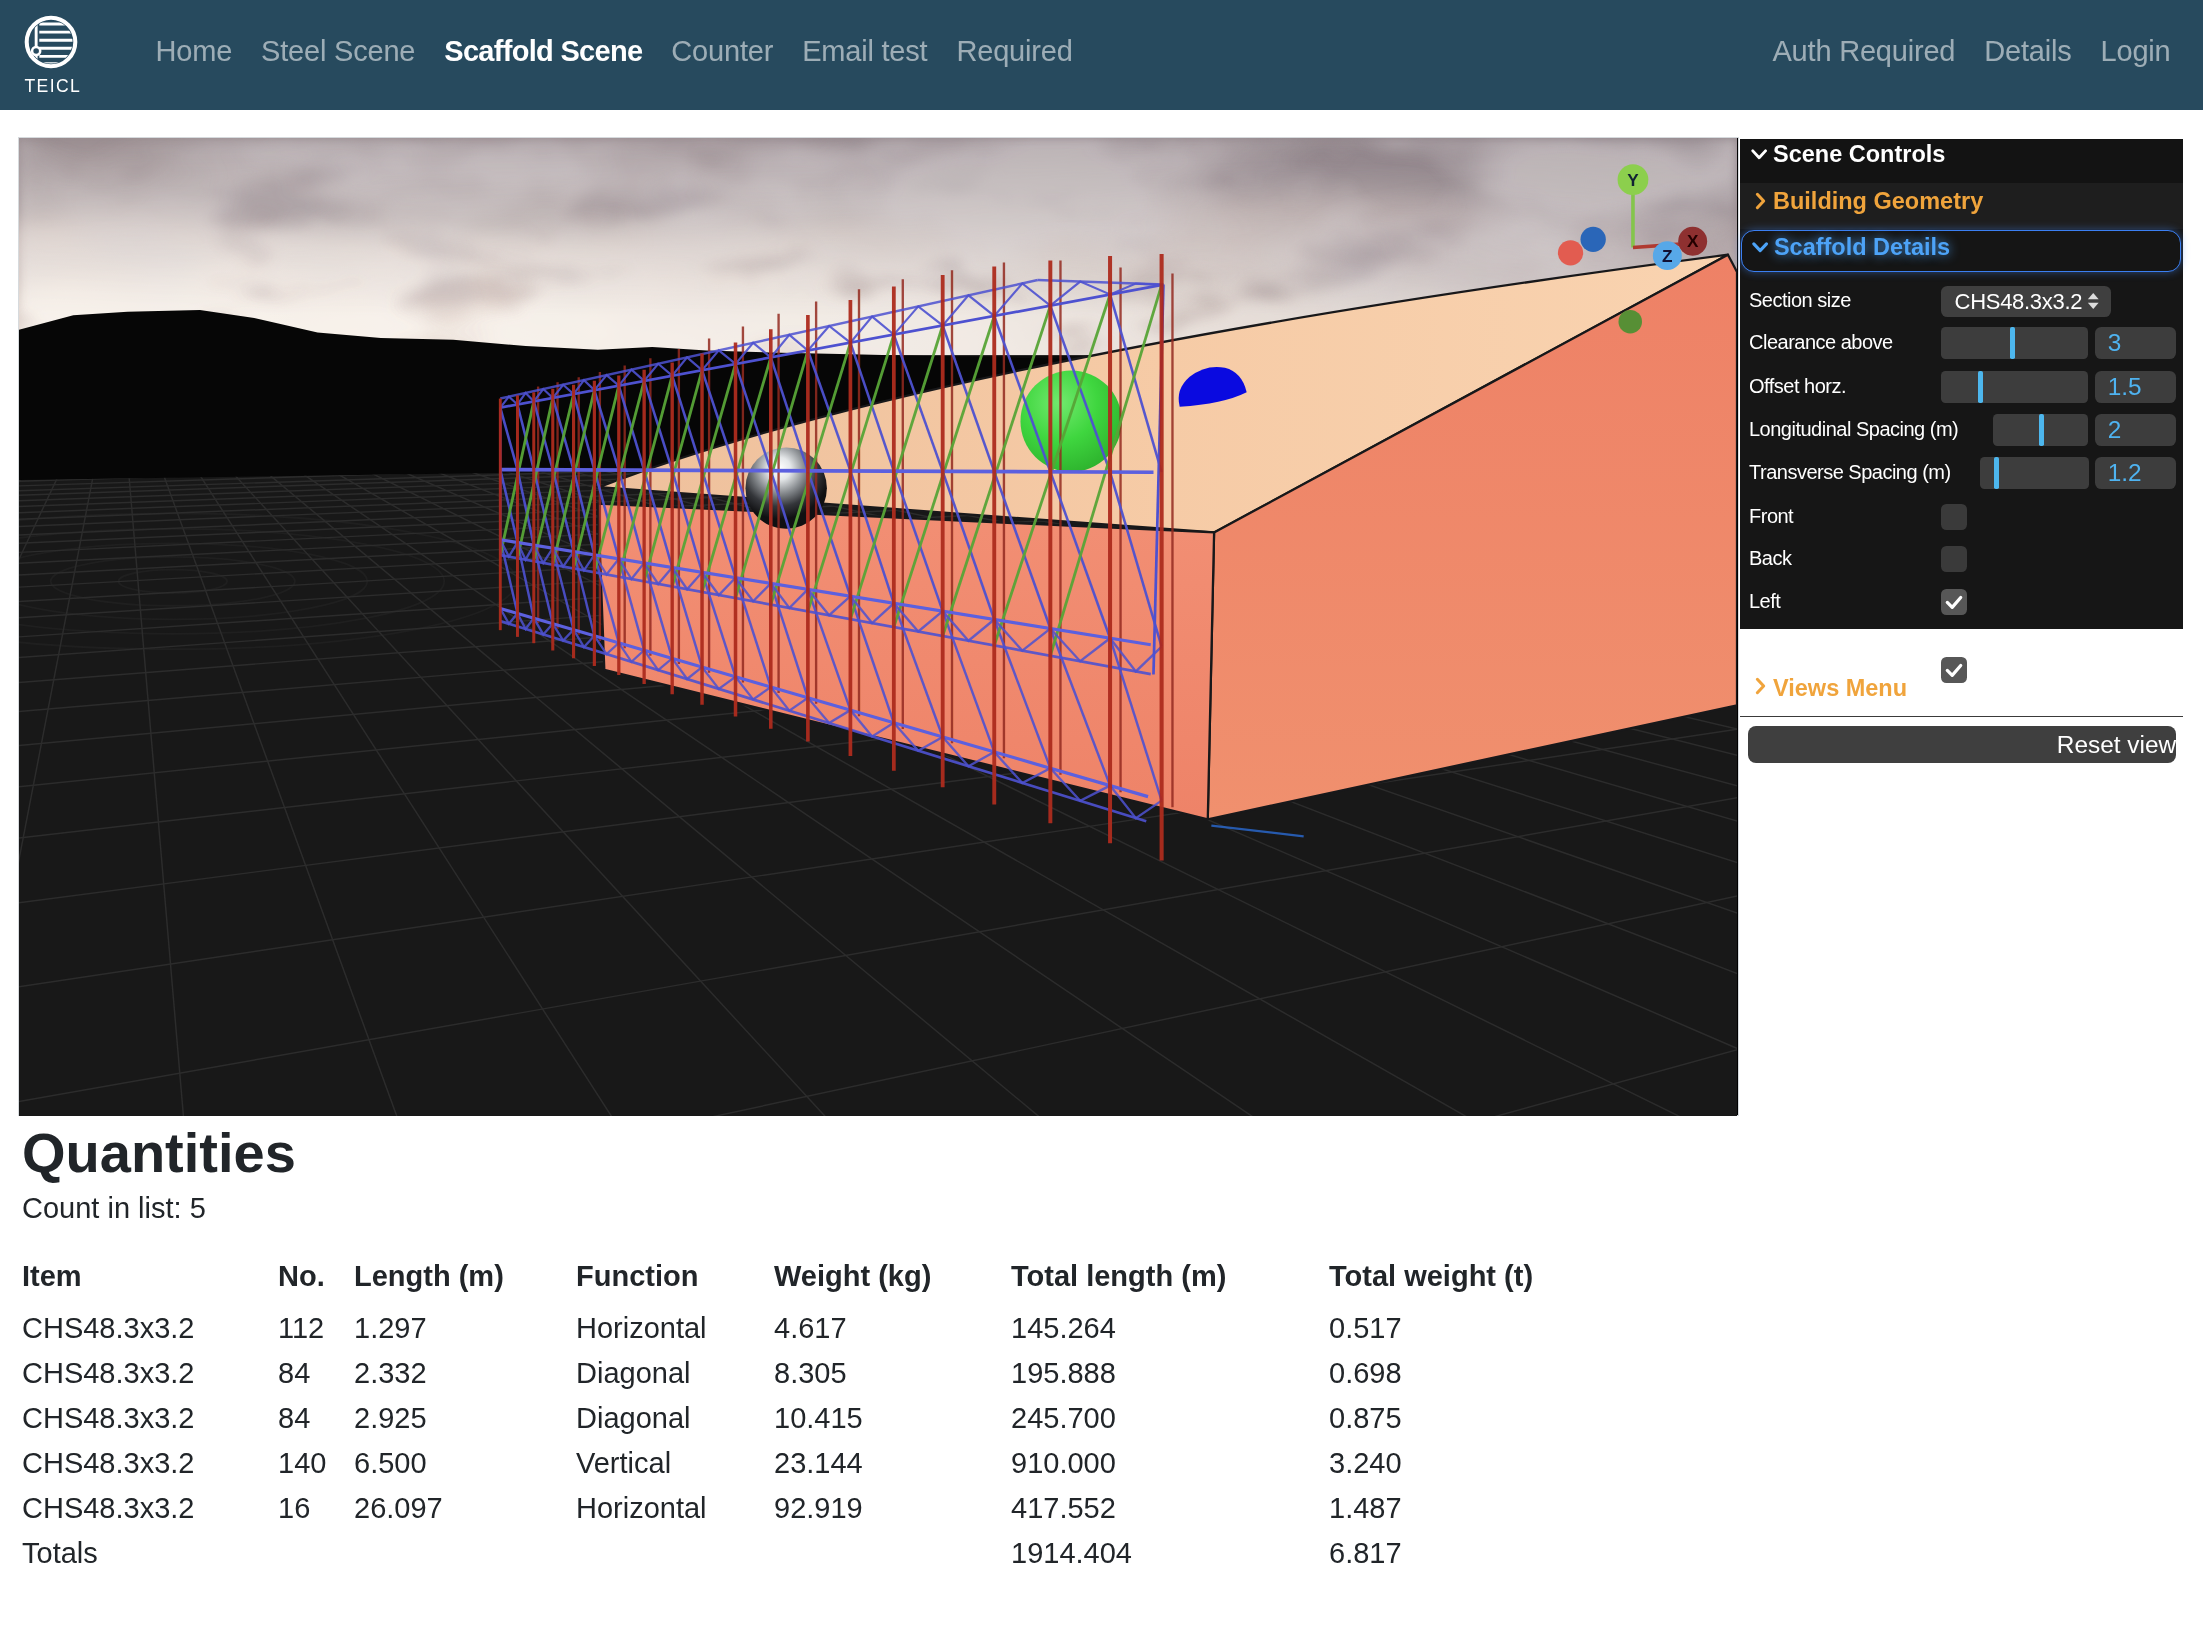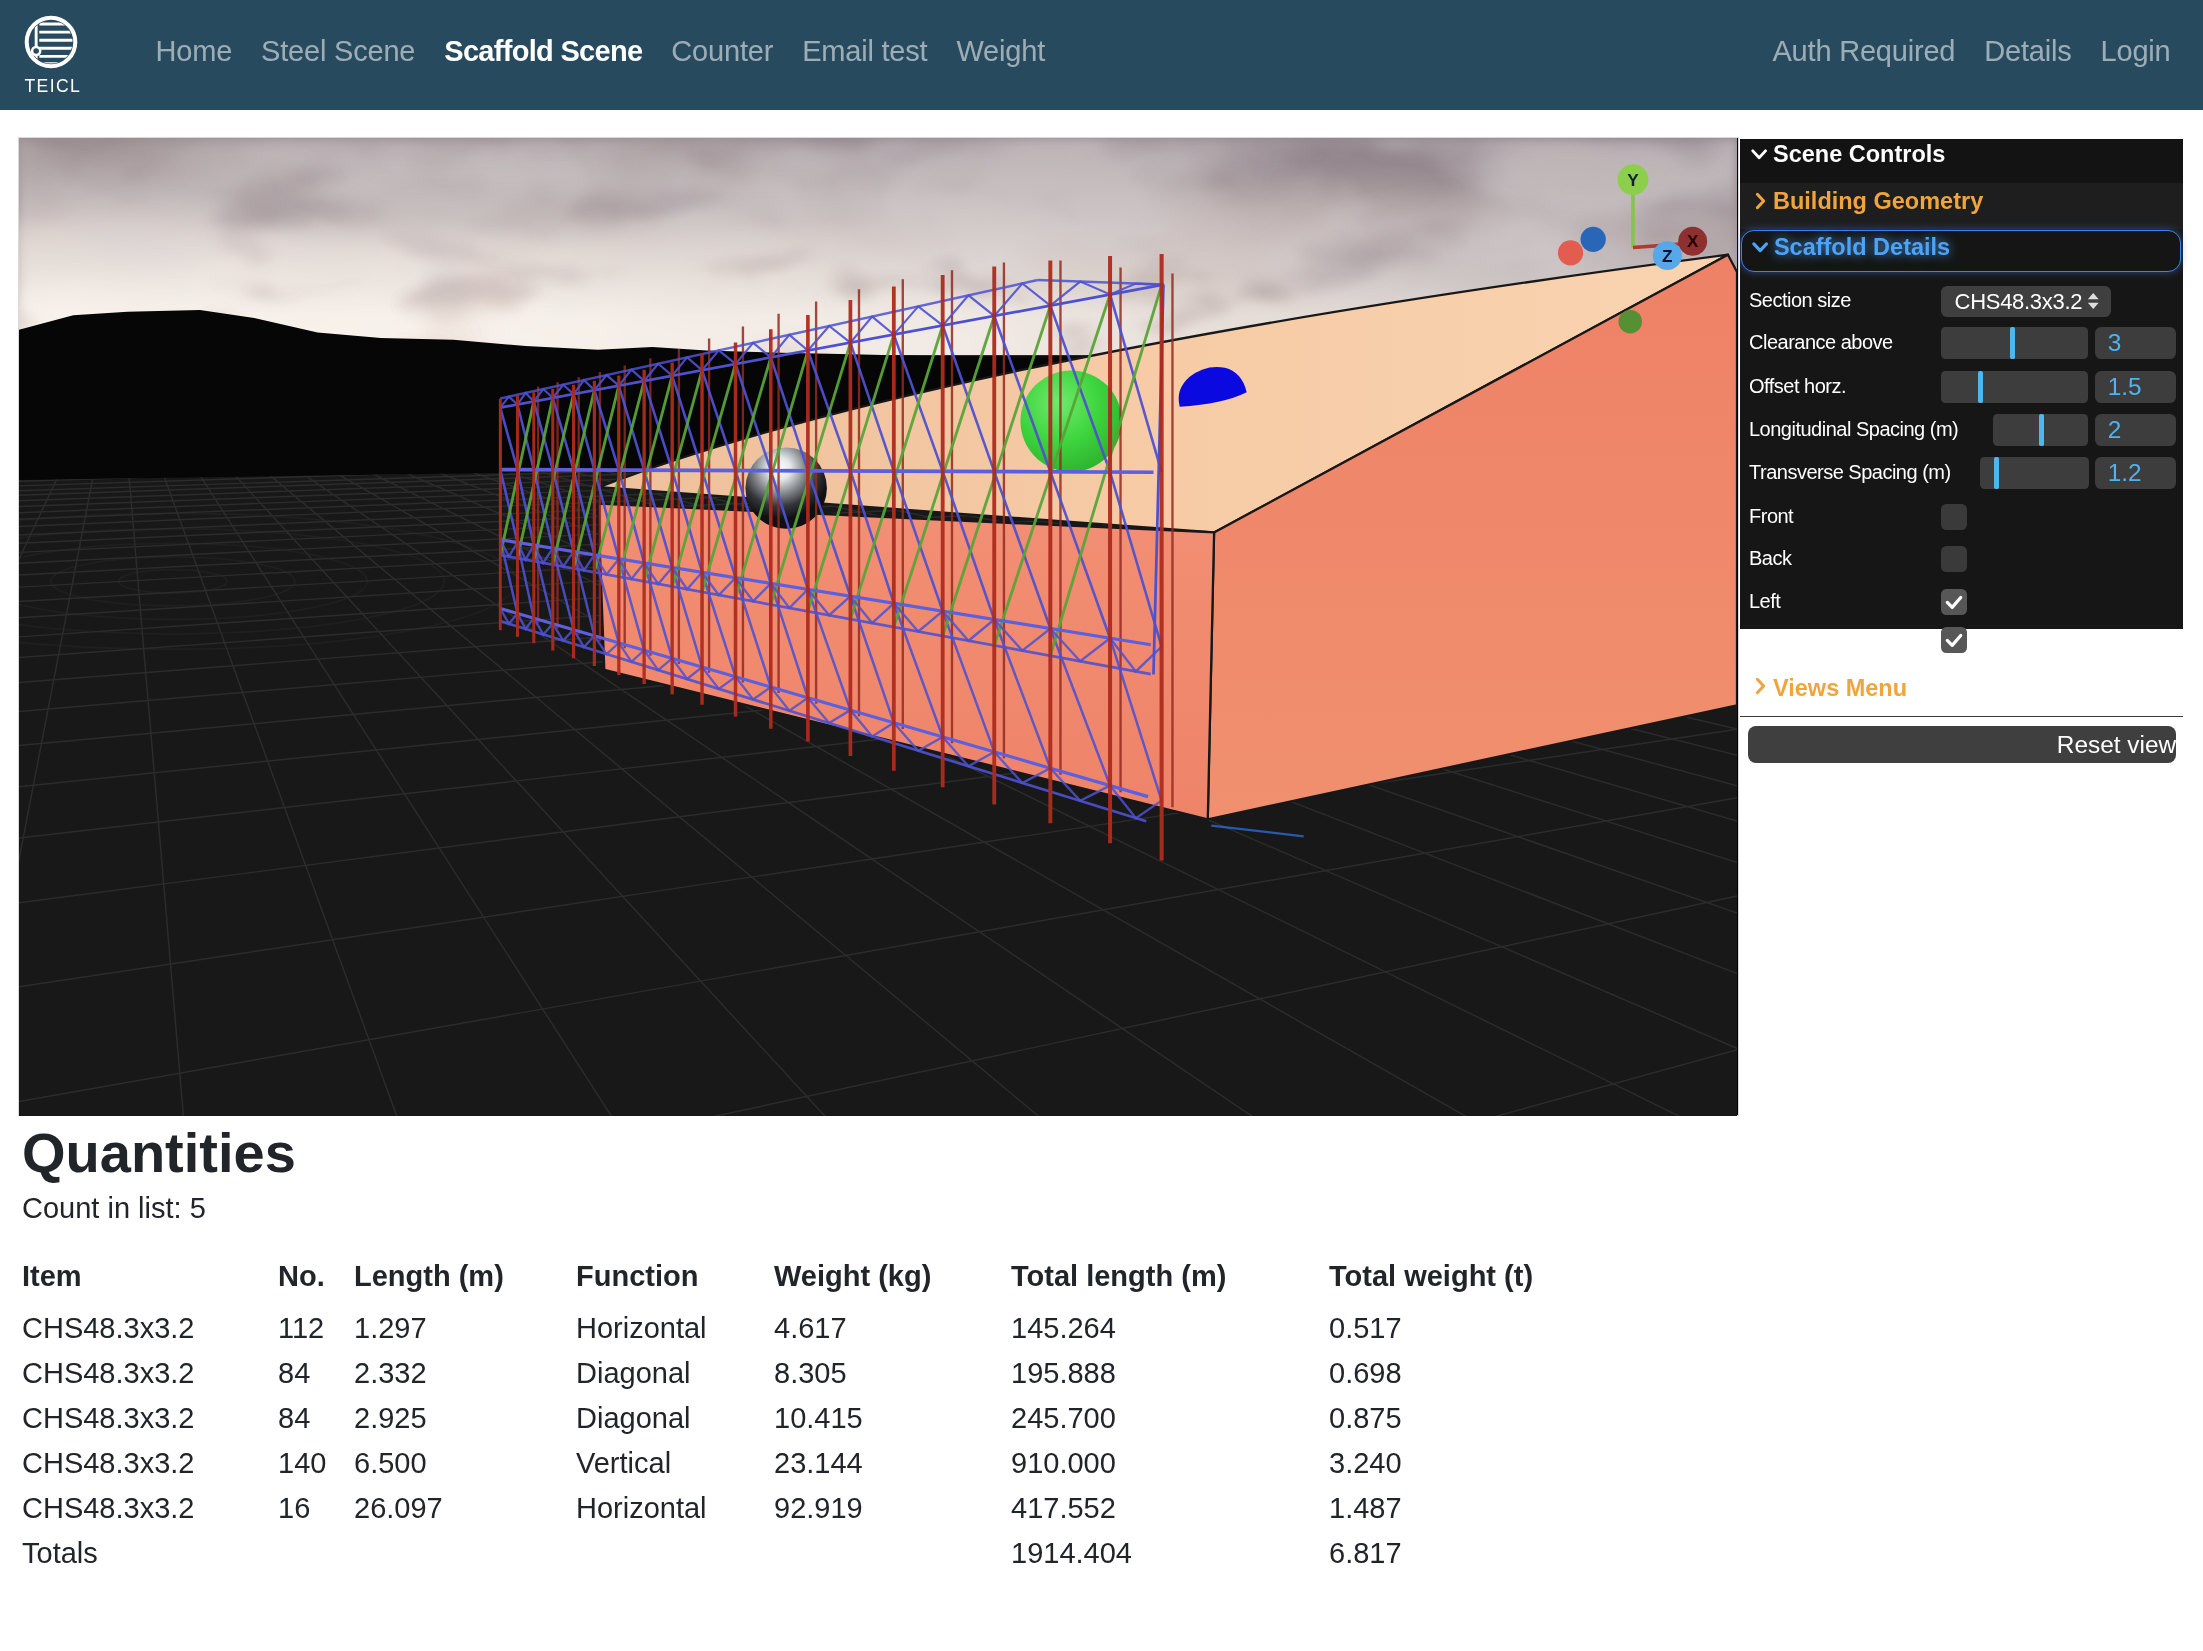--- a/index.html
+++ b/index.html
@@ -51,21 +51,21 @@
       <circle cx="13.5" cy="42" r="4.5" fill="#274a5e" stroke="#fff" stroke-width="2.8"></circle>
     </svg>
     <div style="font-size:17.6px;margin-top:2.7px;letter-spacing:1.4px;">TEICL</div>
   </div>
   <div class="navlinks">
     <a>Home</a>
       <a>Steel Scene</a>
       <a class="active">Scaffold Scene</a>
       <a>Counter</a>
       <a>Email test</a>
-      <a>Weight</a>
+      <a>Required</a>
   </div>
   <div class="navright">
     <a>Auth Required</a>
       <a>Details</a>
       <a>Login</a>
   </div>
 </div>
 <div class="canvas">
 <svg width="1718" height="978" viewBox="0 0 1899 1081" xmlns="http://www.w3.org/2000/svg">
 <defs>
@@ -736,21 +736,21 @@
   <div class="srow" style="top:407px;height:26px;">
     <div class="plabel" style="top:0.9px;">Back</div>
     <div class="cbox"></div>
   </div>
   <div class="srow" style="top:450px;height:26px;">
     <div class="plabel" style="top:0.9px;">Left</div>
     <div class="cboxc"><svg width="26" height="26" viewBox="0 0 29 29">
           <polyline points="7,15 12.5,20.5 22,9.5" fill="none" stroke="#fff" stroke-width="3.6" stroke-linecap="round" stroke-linejoin="round"></polyline>
         </svg></div>
   </div>
-  <div class="srow" style="top:488px;height:26px;">
+  <div class="srow" style="top:518px;height:26px;">
     <div class="plabel" style="top:0.9px;">Right</div>
     <div class="cboxc"><svg width="26" height="26" viewBox="0 0 29 29">
           <polyline points="7,15 12.5,20.5 22,9.5" fill="none" stroke="#fff" stroke-width="3.6" stroke-linecap="round" stroke-linejoin="round"></polyline>
         </svg></div>
   </div>
   <svg style="position:absolute;left:14.5px;top:538px" width="11" height="18" viewBox="0 0 12 20">
       <polyline points="2.5,2.5 9.5,10 2.5,17.5" fill="none" stroke="#f0a43c" stroke-width="3.4" stroke-linecap="round" stroke-linejoin="round"></polyline>
     </svg>
   <div class="ptitle" style="top:536px;color:#f0a43c;font-size:23.5px;">Views Menu</div>
   <div style="position:absolute;left:0;top:577px;width:443px;height:0.9px;background:#3a3a3a;"></div>

